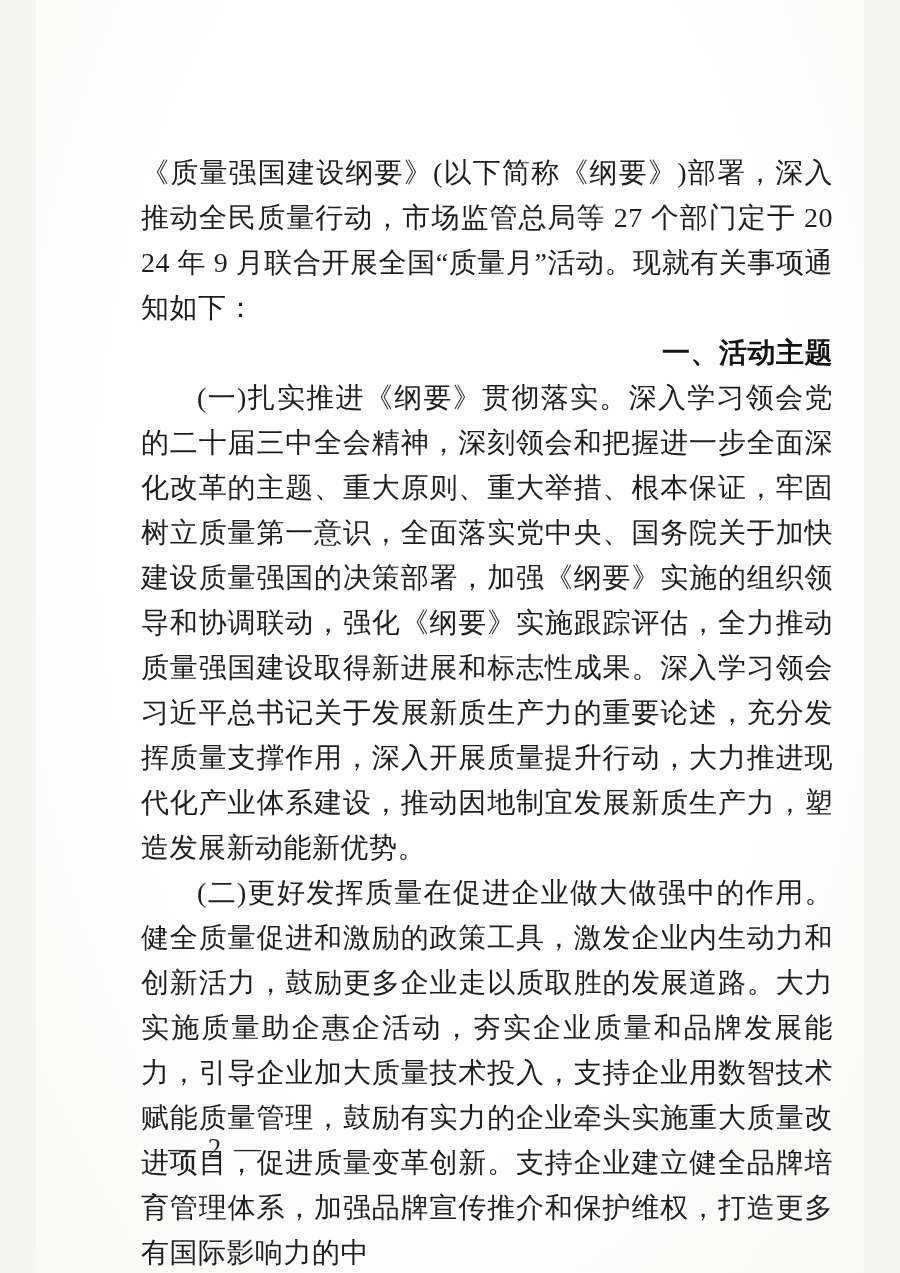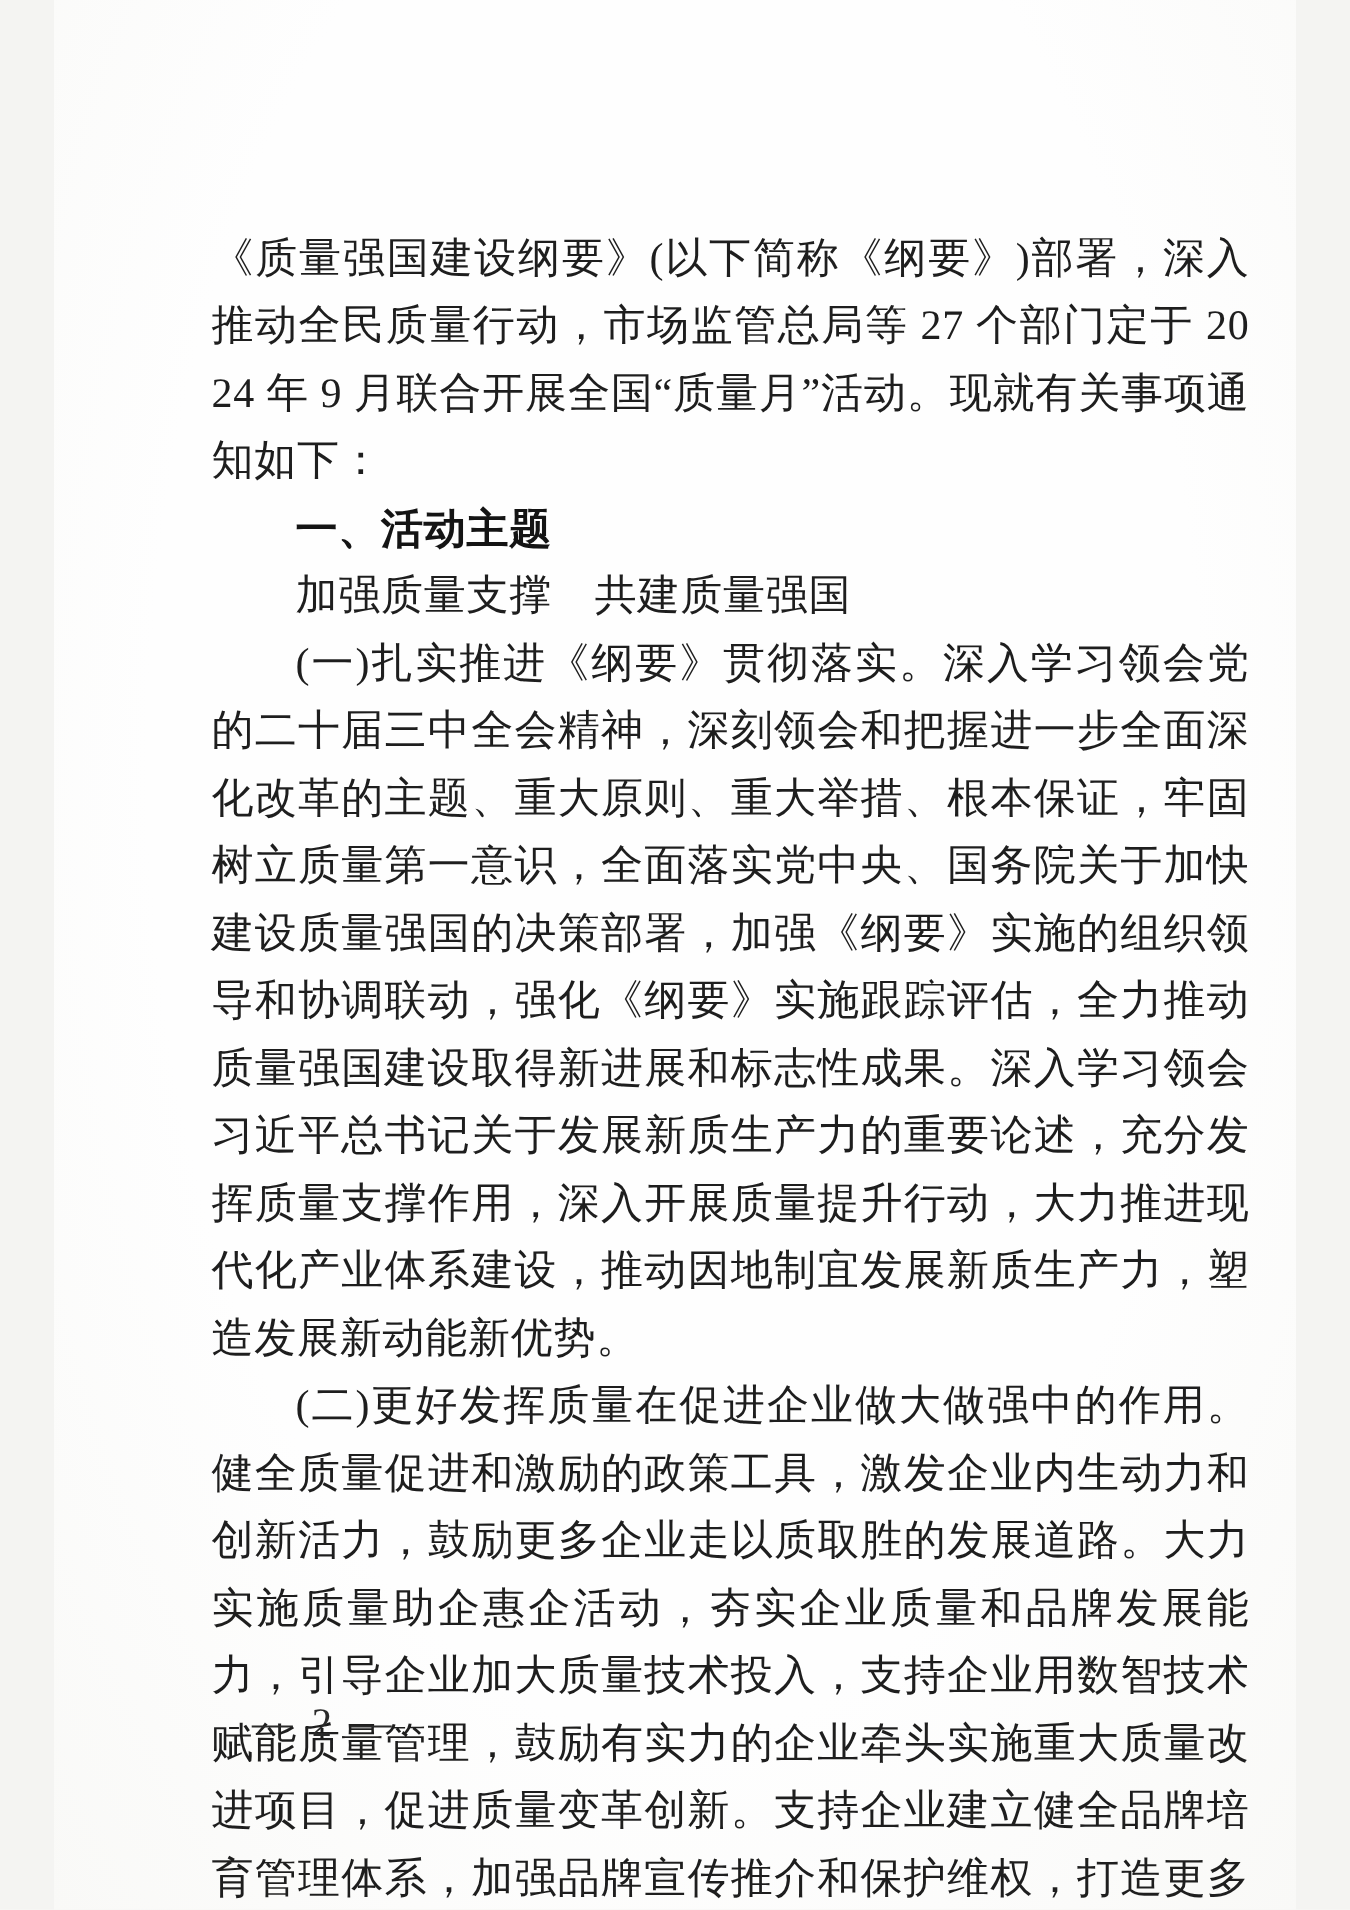--- a/index.html
+++ b/index.html
@@ -32,39 +32,38 @@
     letter-spacing: 0.5px;
     word-break: break-all;
   }
   .indent {
     text-indent: 2em;
   }
   .heading {
     font-family: "Liberation Sans", "DejaVu Sans", sans-serif;
     font-weight: bold;
     text-indent: 2em;
-    text-align: left;
+    text-align: right;
     color: #141414;
   }
   .page-number {
     position: absolute;
     left: 132px;
     top: 1128px;
     font-family: "Liberation Serif", "DejaVu Serif", serif;
     font-size: 27px;
     line-height: 40px;
     letter-spacing: 3px;
     color: #2a2a2a;
   }
 </style>
 </head>
 <body>
 
 <div class="page">
   <div class="doc-body">
     <p class="para">《质量强国建设纲要》(以下简称《纲要》)部署，深入推动全民质量行动，市场监管总局等 27 个部门定于 2024 年 9 月联合开展全国“质量月”活动。现就有关事项通知如下：</p>
     <p class="para heading">一、活动主题</p>
-    <p class="para indent">加强质量支撑　共建质量强国</p>
     <p class="para indent">(一)扎实推进《纲要》贯彻落实。深入学习领会党的二十届三中全会精神，深刻领会和把握进一步全面深化改革的主题、重大原则、重大举措、根本保证，牢固树立质量第一意识，全面落实党中央、国务院关于加快建设质量强国的决策部署，加强《纲要》实施的组织领导和协调联动，强化《纲要》实施跟踪评估，全力推动质量强国建设取得新进展和标志性成果。深入学习领会习近平总书记关于发展新质生产力的重要论述，充分发挥质量支撑作用，深入开展质量提升行动，大力推进现代化产业体系建设，推动因地制宜发展新质生产力，塑造发展新动能新优势。</p>
     <p class="para indent">(二)更好发挥质量在促进企业做大做强中的作用。健全质量促进和激励的政策工具，激发企业内生动力和创新活力，鼓励更多企业走以质取胜的发展道路。大力实施质量助企惠企活动，夯实企业质量和品牌发展能力，引导企业加大质量技术投入，支持企业用数智技术赋能质量管理，鼓励有实力的企业牵头实施重大质量改进项目，促进质量变革创新。支持企业建立健全品牌培育管理体系，加强品牌宣传推介和保护维权，打造更多有国际影响力的中</p>
   </div>
   <div class="page-number">— 2 —</div>
 </div>
 
 </body></html>

